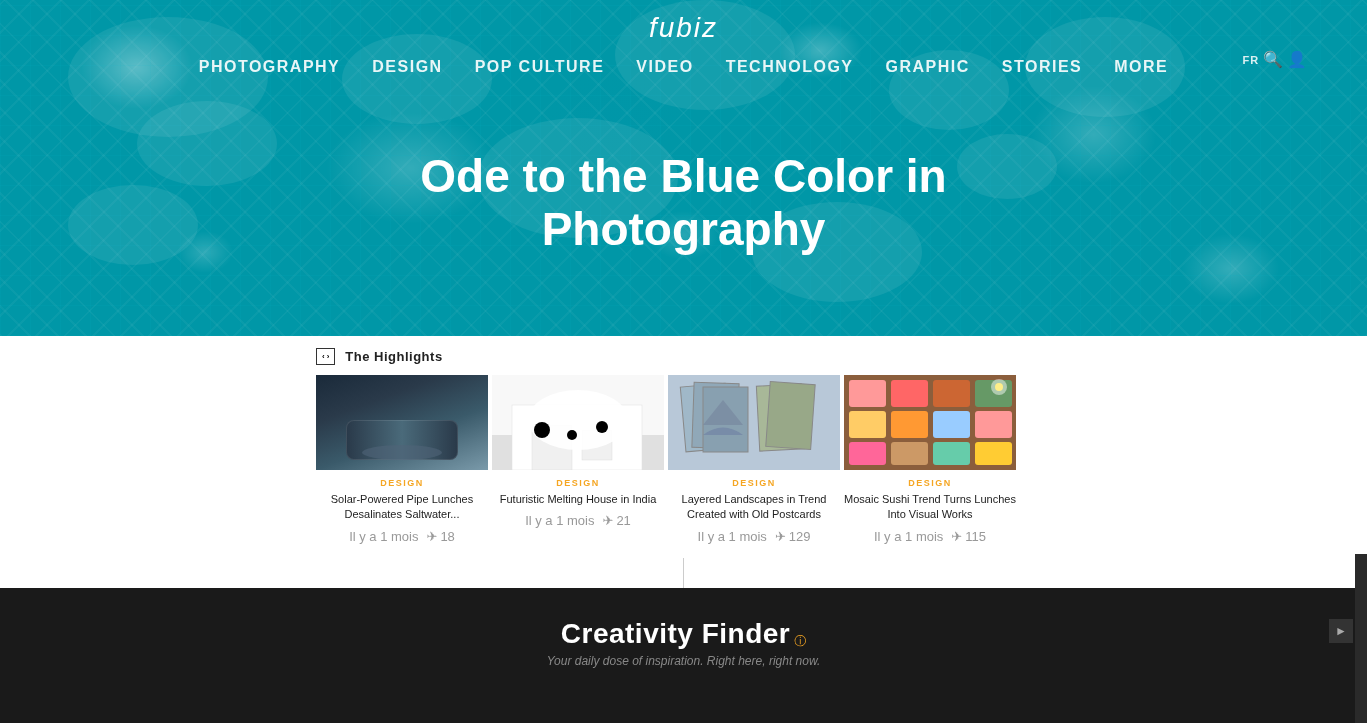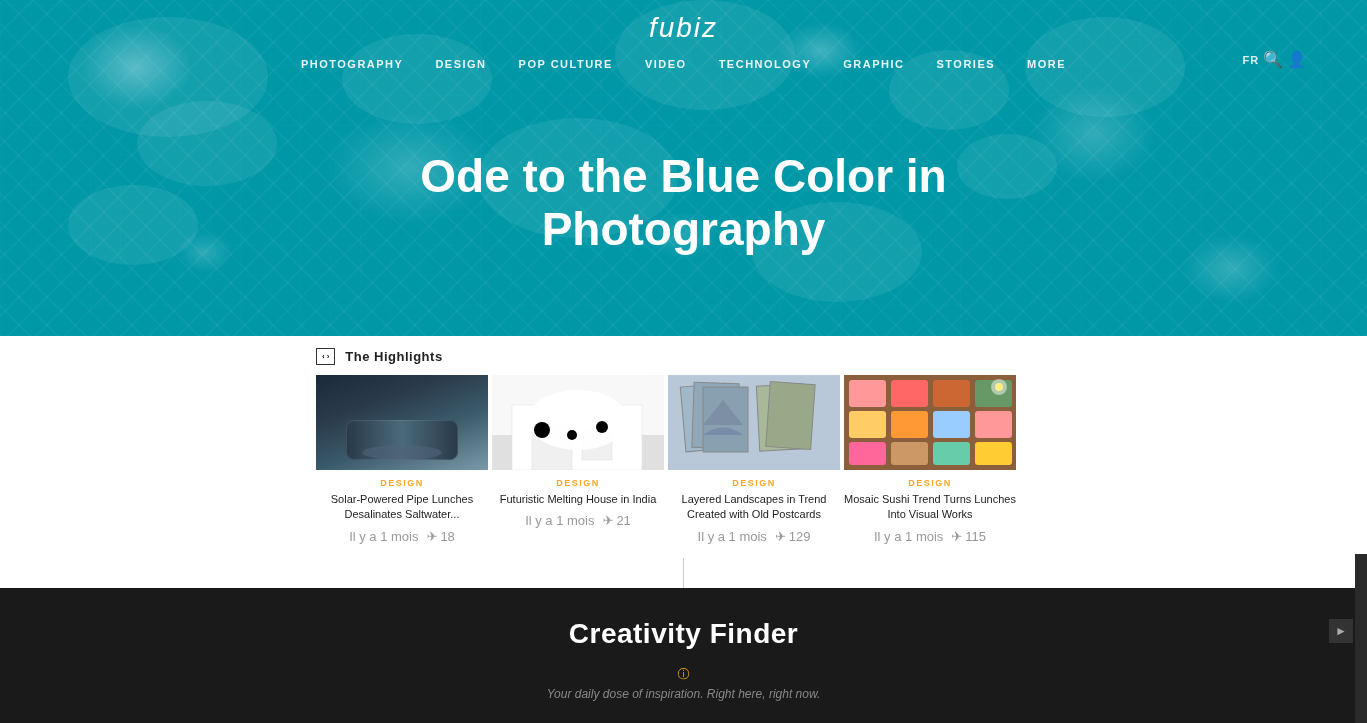--- a/index.html
+++ b/index.html
@@ -58,21 +58,21 @@
       font-style: italic;
     }
     .main-nav {
       display: flex;
       align-items: center;
       gap: 32px;
       padding: 8px 0;
     }
     .nav-item {
       color: rgba(255,255,255,0.9);
-      font-size: 11px;
+      font-size: 16px;
       font-weight: 600;
       letter-spacing: 1.5px;
       text-transform: uppercase;
       cursor: pointer;
       text-decoration: none;
     }
     .nav-right {
       position: absolute;
       right: 60px;
       top: 50px;
@@ -234,23 +234,22 @@
       padding: 0 0 30px;
     }
     .creativity-title {
       color: #fff;
       font-size: 28px;
       font-weight: 700;
       letter-spacing: 0.5px;
     }
     .creativity-info {
       display: inline-flex;
-      align-items: center;
-      gap: 16px;
-      flex-direction: column;
+      align-items: flex-end;
+      gap: 4px;
     }
     .info-icon {
       color: #f5a623;
       font-size: 12px;
       cursor: pointer;
     }
     .creativity-subtitle {
       color: #888;
       font-size: 12px;
       font-style: italic;

